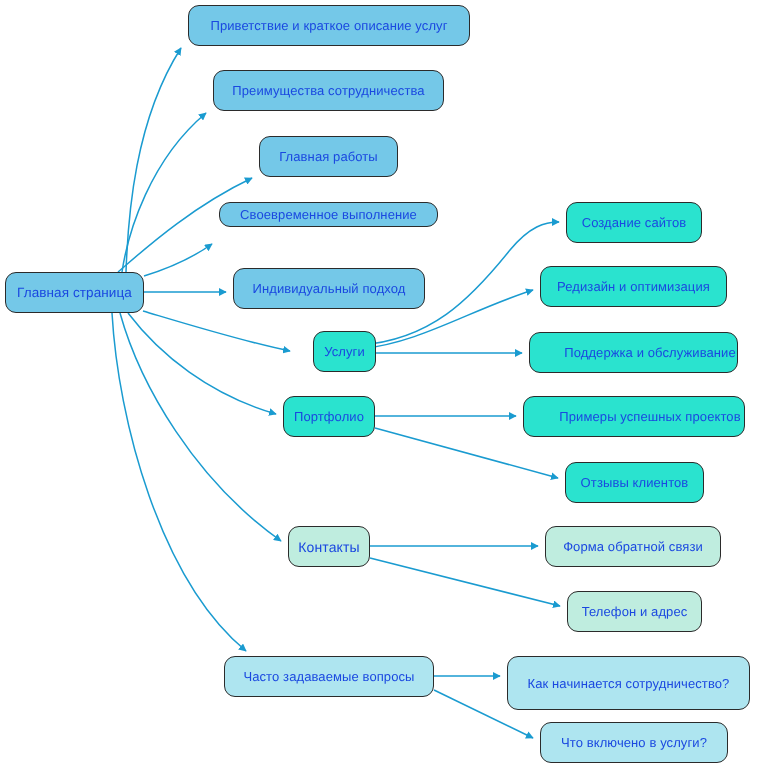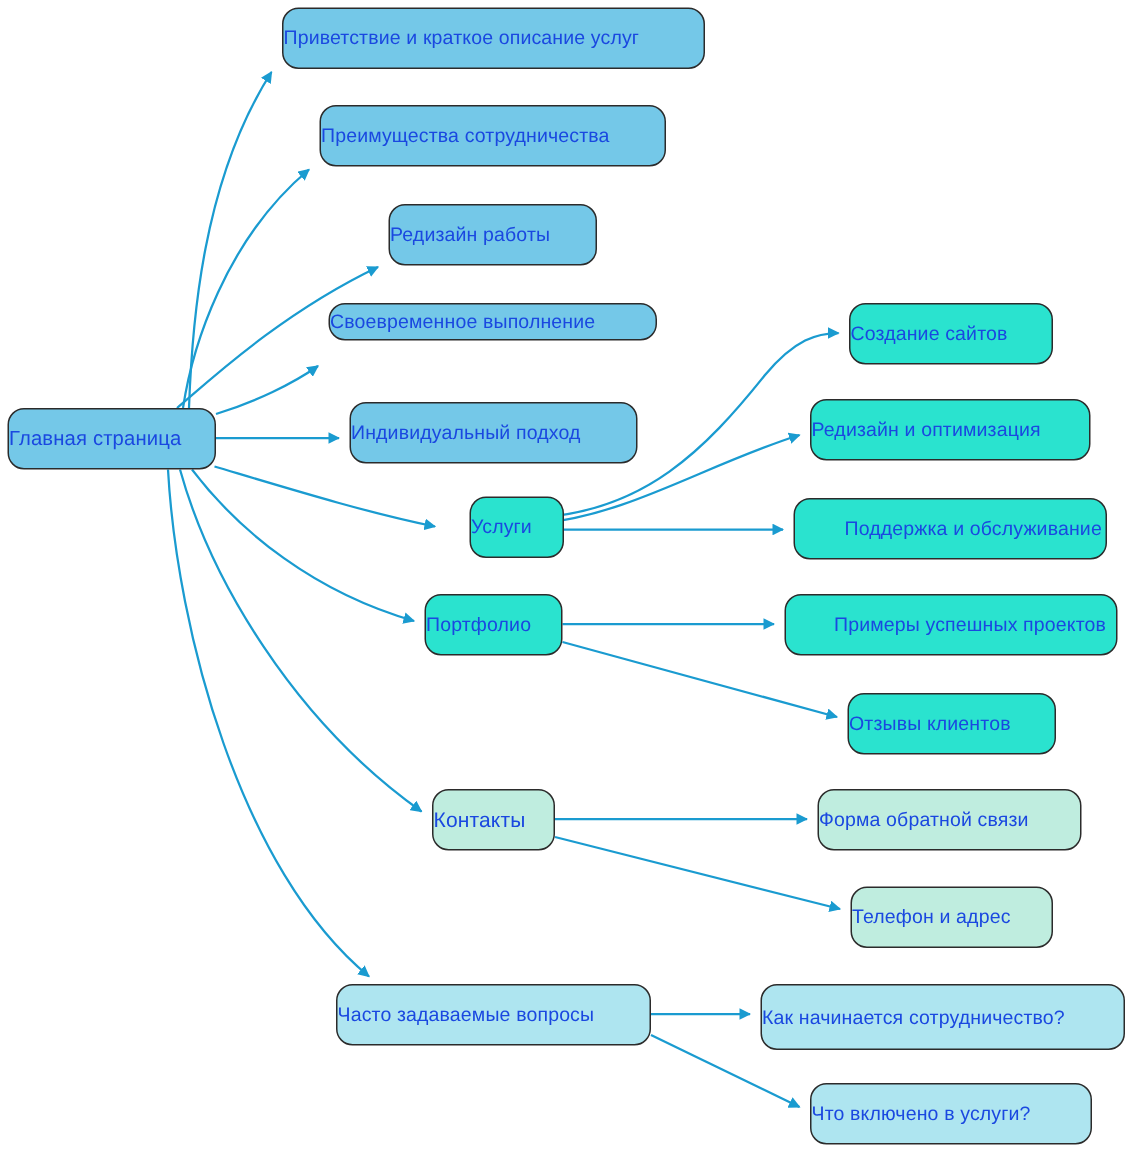--- a/index.html
+++ b/index.html
@@ -23,20 +23,21 @@
     width: 758px;
     height: 768px;
   }
   .node {
     position: absolute;
     box-sizing: border-box;
     border: 1.6px solid #2b2b2b;
     border-radius: 11px;
     display: flex;
     align-items: center;
+    justify-content: center;
     color: #1a48e0;
     font-size: 13px;
     line-height: 1;
     white-space: nowrap;
     letter-spacing: 0.1px;
     text-rendering: geometricPrecision;
   }
   .node-label {
     display: block;
     transform: translateY(-0.5px);
@@ -79,21 +80,21 @@
       <div class="node" style="left: 5px; top: 272px; width: 139px; height: 41px; background: rgb(116, 200, 232); border-color: rgb(43, 43, 43);">
         <span class="node-label" style="font-size: 13.5px; color: rgb(26, 72, 224);">Главная страница</span>
       </div>
       <div class="node" style="left: 188px; top: 5px; width: 282px; height: 41px; background: rgb(116, 200, 232); border-color: rgb(43, 43, 43);">
         <span class="node-label" style="font-size: 13px; color: rgb(26, 72, 224);">Приветствие и краткое описание услуг</span>
       </div>
       <div class="node" style="left: 213px; top: 70px; width: 231px; height: 41px; background: rgb(116, 200, 232); border-color: rgb(43, 43, 43);">
         <span class="node-label" style="font-size: 13px; color: rgb(26, 72, 224);">Преимущества сотрудничества</span>
       </div>
       <div class="node" style="left: 259px; top: 136px; width: 139px; height: 41px; background: rgb(116, 200, 232); border-color: rgb(43, 43, 43);">
-        <span class="node-label" style="font-size: 13px; color: rgb(26, 72, 224);">Редизайн работы</span>
+        <span class="node-label" style="font-size: 13px; color: rgb(26, 72, 224);">Главная работы</span>
       </div>
       <div class="node" style="left: 219px; top: 202px; width: 219px; height: 25px; background: rgb(116, 200, 232); border-color: rgb(43, 43, 43);">
         <span class="node-label" style="font-size: 13px; color: rgb(26, 72, 224);">Своевременное выполнение</span>
       </div>
       <div class="node" style="left: 233px; top: 268px; width: 192px; height: 41px; background: rgb(116, 200, 232); border-color: rgb(43, 43, 43);">
         <span class="node-label" style="font-size: 13px; color: rgb(26, 72, 224);">Индивидуальный подход</span>
       </div>
       <div class="node" style="left: 297px; top: 331px; width: 63px; height: 41px; background: rgb(42, 227, 207); border-color: rgb(43, 43, 43); margin-left: 16px;">
         <span class="node-label" style="font-size: 13px; color: rgb(26, 72, 224);">Услуги</span>
       </div>
@@ -120,21 +121,21 @@
       </div>
       <div class="node" style="left: 545px; top: 526px; width: 176px; height: 41px; background: rgb(191, 237, 223); border-color: rgb(43, 43, 43);">
         <span class="node-label" style="font-size: 13px; color: rgb(26, 72, 224);">Форма обратной связи</span>
       </div>
       <div class="node" style="left: 567px; top: 591px; width: 135px; height: 41px; background: rgb(191, 237, 223); border-color: rgb(43, 43, 43);">
         <span class="node-label" style="font-size: 13px; color: rgb(26, 72, 224);">Телефон и адрес</span>
       </div>
       <div class="node" style="left: 224px; top: 656px; width: 210px; height: 41px; background: rgb(174, 229, 240); border-color: rgb(43, 43, 43);">
         <span class="node-label" style="font-size: 13px; color: rgb(26, 72, 224);">Часто задаваемые вопросы</span>
       </div>
-      <div class="node" style="left: 507px; top: 656px; width: 243px; height: 44px; background: rgb(174, 229, 240); border-color: rgb(43, 43, 43);">
+      <div class="node" style="left: 507px; top: 656px; width: 243px; height: 54px; background: rgb(174, 229, 240); border-color: rgb(43, 43, 43);">
         <span class="node-label" style="font-size: 13px; color: rgb(26, 72, 224);">Как начинается сотрудничество?</span>
       </div>
       <div class="node" style="left: 540px; top: 722px; width: 188px; height: 41px; background: rgb(174, 229, 240); border-color: rgb(43, 43, 43);">
         <span class="node-label" style="font-size: 13px; color: rgb(26, 72, 224);">Что включено в услуги?</span>
       </div>
     </div>
 
 </div>
 
 </body></html>

